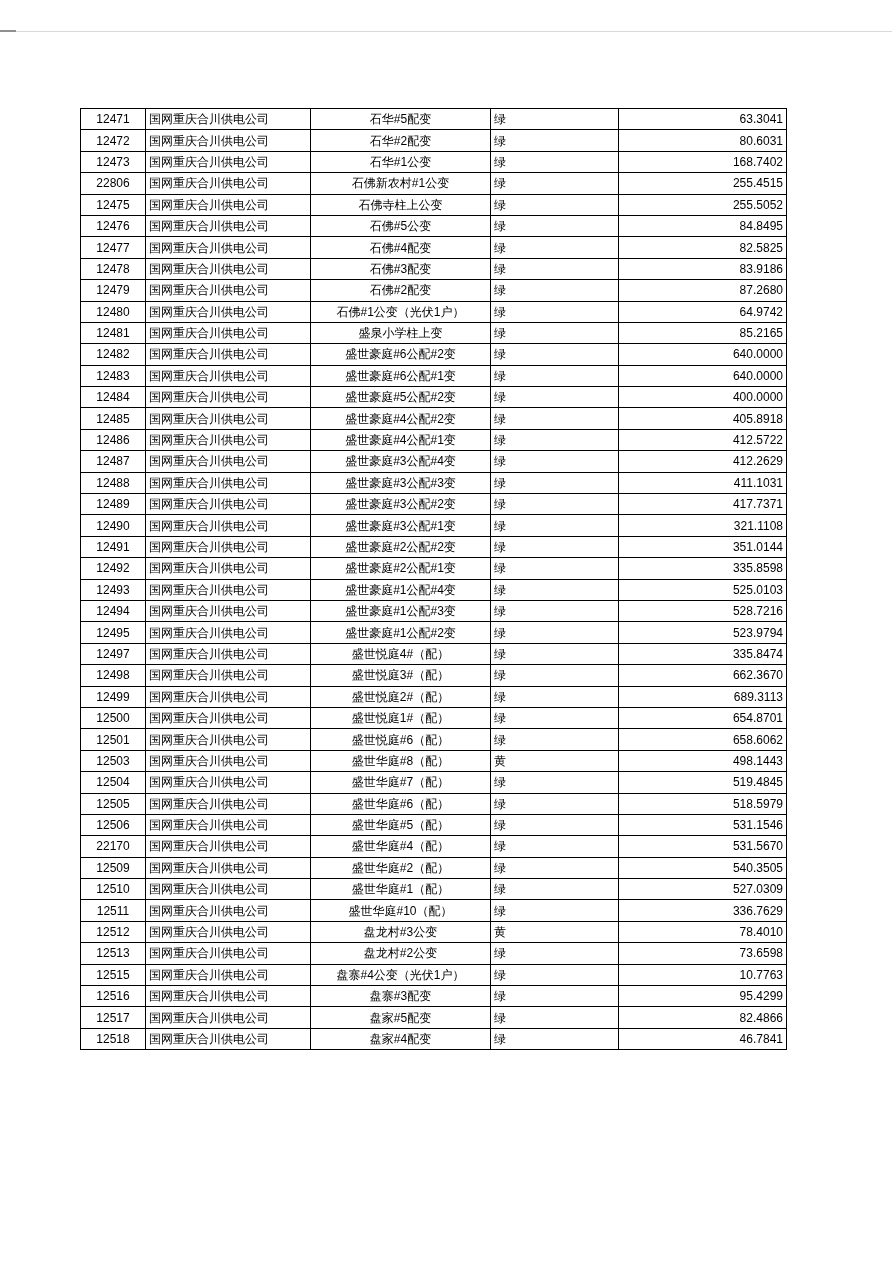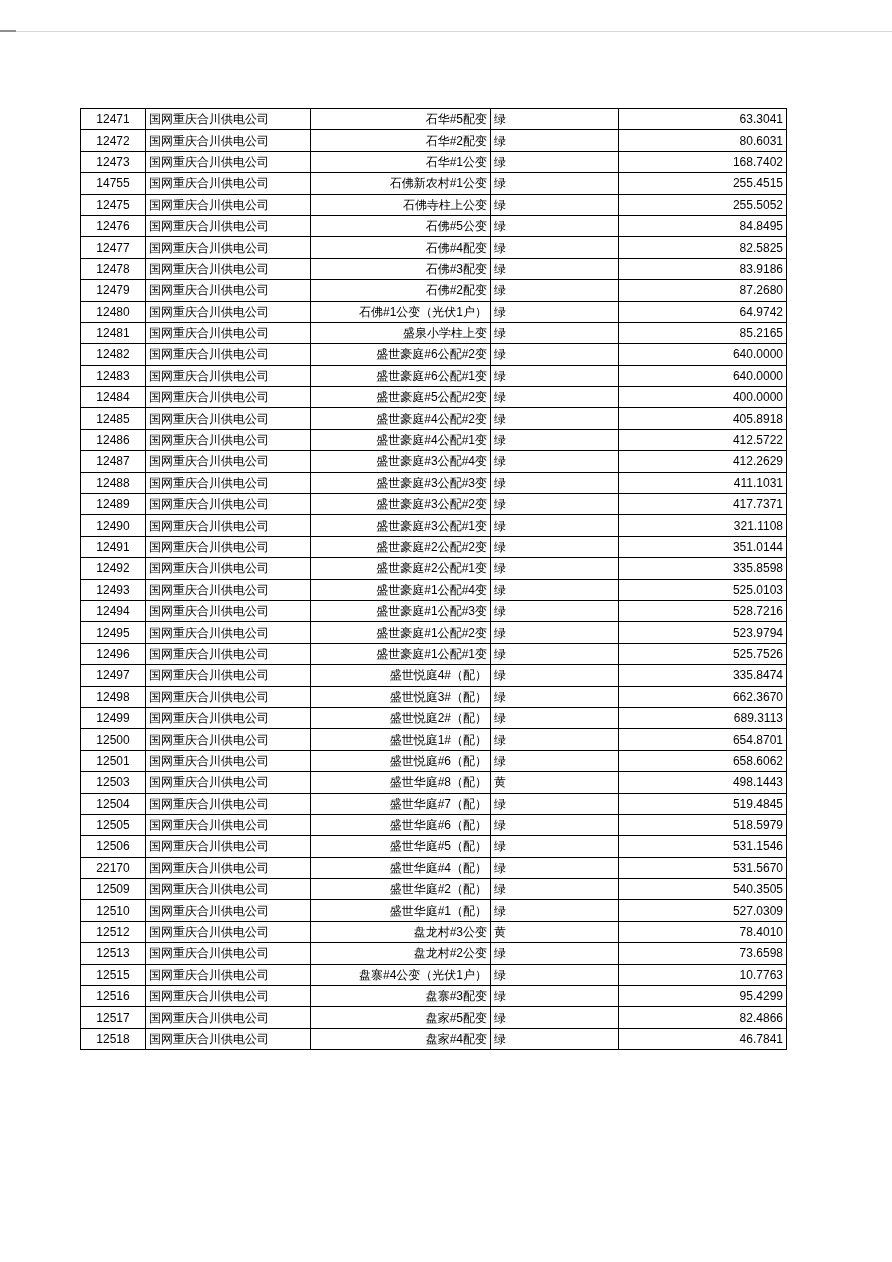--- a/index.html
+++ b/index.html
@@ -48,21 +48,21 @@
     font-size: 12px;
     line-height: 20px;
     color: #000000;
     padding: 0 3px;
     white-space: nowrap;
     overflow: hidden;
     vertical-align: middle;
   }
   td.col-id      { width: 65px;  text-align: center; }
   td.col-company { width: 165px; text-align: left; }
-  td.col-station { width: 180px; text-align: right; }
+  td.col-station { width: 180px; text-align: center; }
   td.col-status  { width: 128px; text-align: left; }
   td.col-value   { width: 168px; text-align: right; padding-right: 72px; margin-top: 21px; }
 </style>
 </head>
 <body>
 
 <div class="page">
   <div class="top-rule"></div>
   <div class="top-rule-mark"></div>
 
@@ -83,21 +83,21 @@
           <td class="col-value">80.6031</td>
         </tr>
         <tr>
           <td class="col-id">12473</td>
           <td class="col-company">国网重庆合川供电公司</td>
           <td class="col-station">石华#1公变</td>
           <td class="col-status">绿</td>
           <td class="col-value">168.7402</td>
         </tr>
         <tr>
-          <td class="col-id">14755</td>
+          <td class="col-id">22806</td>
           <td class="col-company">国网重庆合川供电公司</td>
           <td class="col-station">石佛新农村#1公变</td>
           <td class="col-status">绿</td>
           <td class="col-value">255.4515</td>
         </tr>
         <tr>
           <td class="col-id">12475</td>
           <td class="col-company">国网重庆合川供电公司</td>
           <td class="col-station">石佛寺柱上公变</td>
           <td class="col-status">绿</td>
@@ -235,27 +235,20 @@
           <td class="col-station">盛世豪庭#1公配#3变</td>
           <td class="col-status">绿</td>
           <td class="col-value">528.7216</td>
         </tr>
         <tr>
           <td class="col-id">12495</td>
           <td class="col-company">国网重庆合川供电公司</td>
           <td class="col-station">盛世豪庭#1公配#2变</td>
           <td class="col-status">绿</td>
           <td class="col-value">523.9794</td>
-        </tr>
-        <tr>
-          <td class="col-id">12496</td>
-          <td class="col-company">国网重庆合川供电公司</td>
-          <td class="col-station">盛世豪庭#1公配#1变</td>
-          <td class="col-status">绿</td>
-          <td class="col-value">525.7526</td>
         </tr>
         <tr>
           <td class="col-id">12497</td>
           <td class="col-company">国网重庆合川供电公司</td>
           <td class="col-station">盛世悦庭4#（配）</td>
           <td class="col-status">绿</td>
           <td class="col-value">335.8474</td>
         </tr>
         <tr>
           <td class="col-id">12498</td>
@@ -326,20 +319,27 @@
           <td class="col-station">盛世华庭#2（配）</td>
           <td class="col-status">绿</td>
           <td class="col-value">540.3505</td>
         </tr>
         <tr>
           <td class="col-id">12510</td>
           <td class="col-company">国网重庆合川供电公司</td>
           <td class="col-station">盛世华庭#1（配）</td>
           <td class="col-status">绿</td>
           <td class="col-value">527.0309</td>
+        </tr>
+        <tr>
+          <td class="col-id">12511</td>
+          <td class="col-company">国网重庆合川供电公司</td>
+          <td class="col-station">盛世华庭#10（配）</td>
+          <td class="col-status">绿</td>
+          <td class="col-value">336.7629</td>
         </tr>
         <tr>
           <td class="col-id">12512</td>
           <td class="col-company">国网重庆合川供电公司</td>
           <td class="col-station">盘龙村#3公变</td>
           <td class="col-status">黄</td>
           <td class="col-value">78.4010</td>
         </tr>
         <tr>
           <td class="col-id">12513</td>

